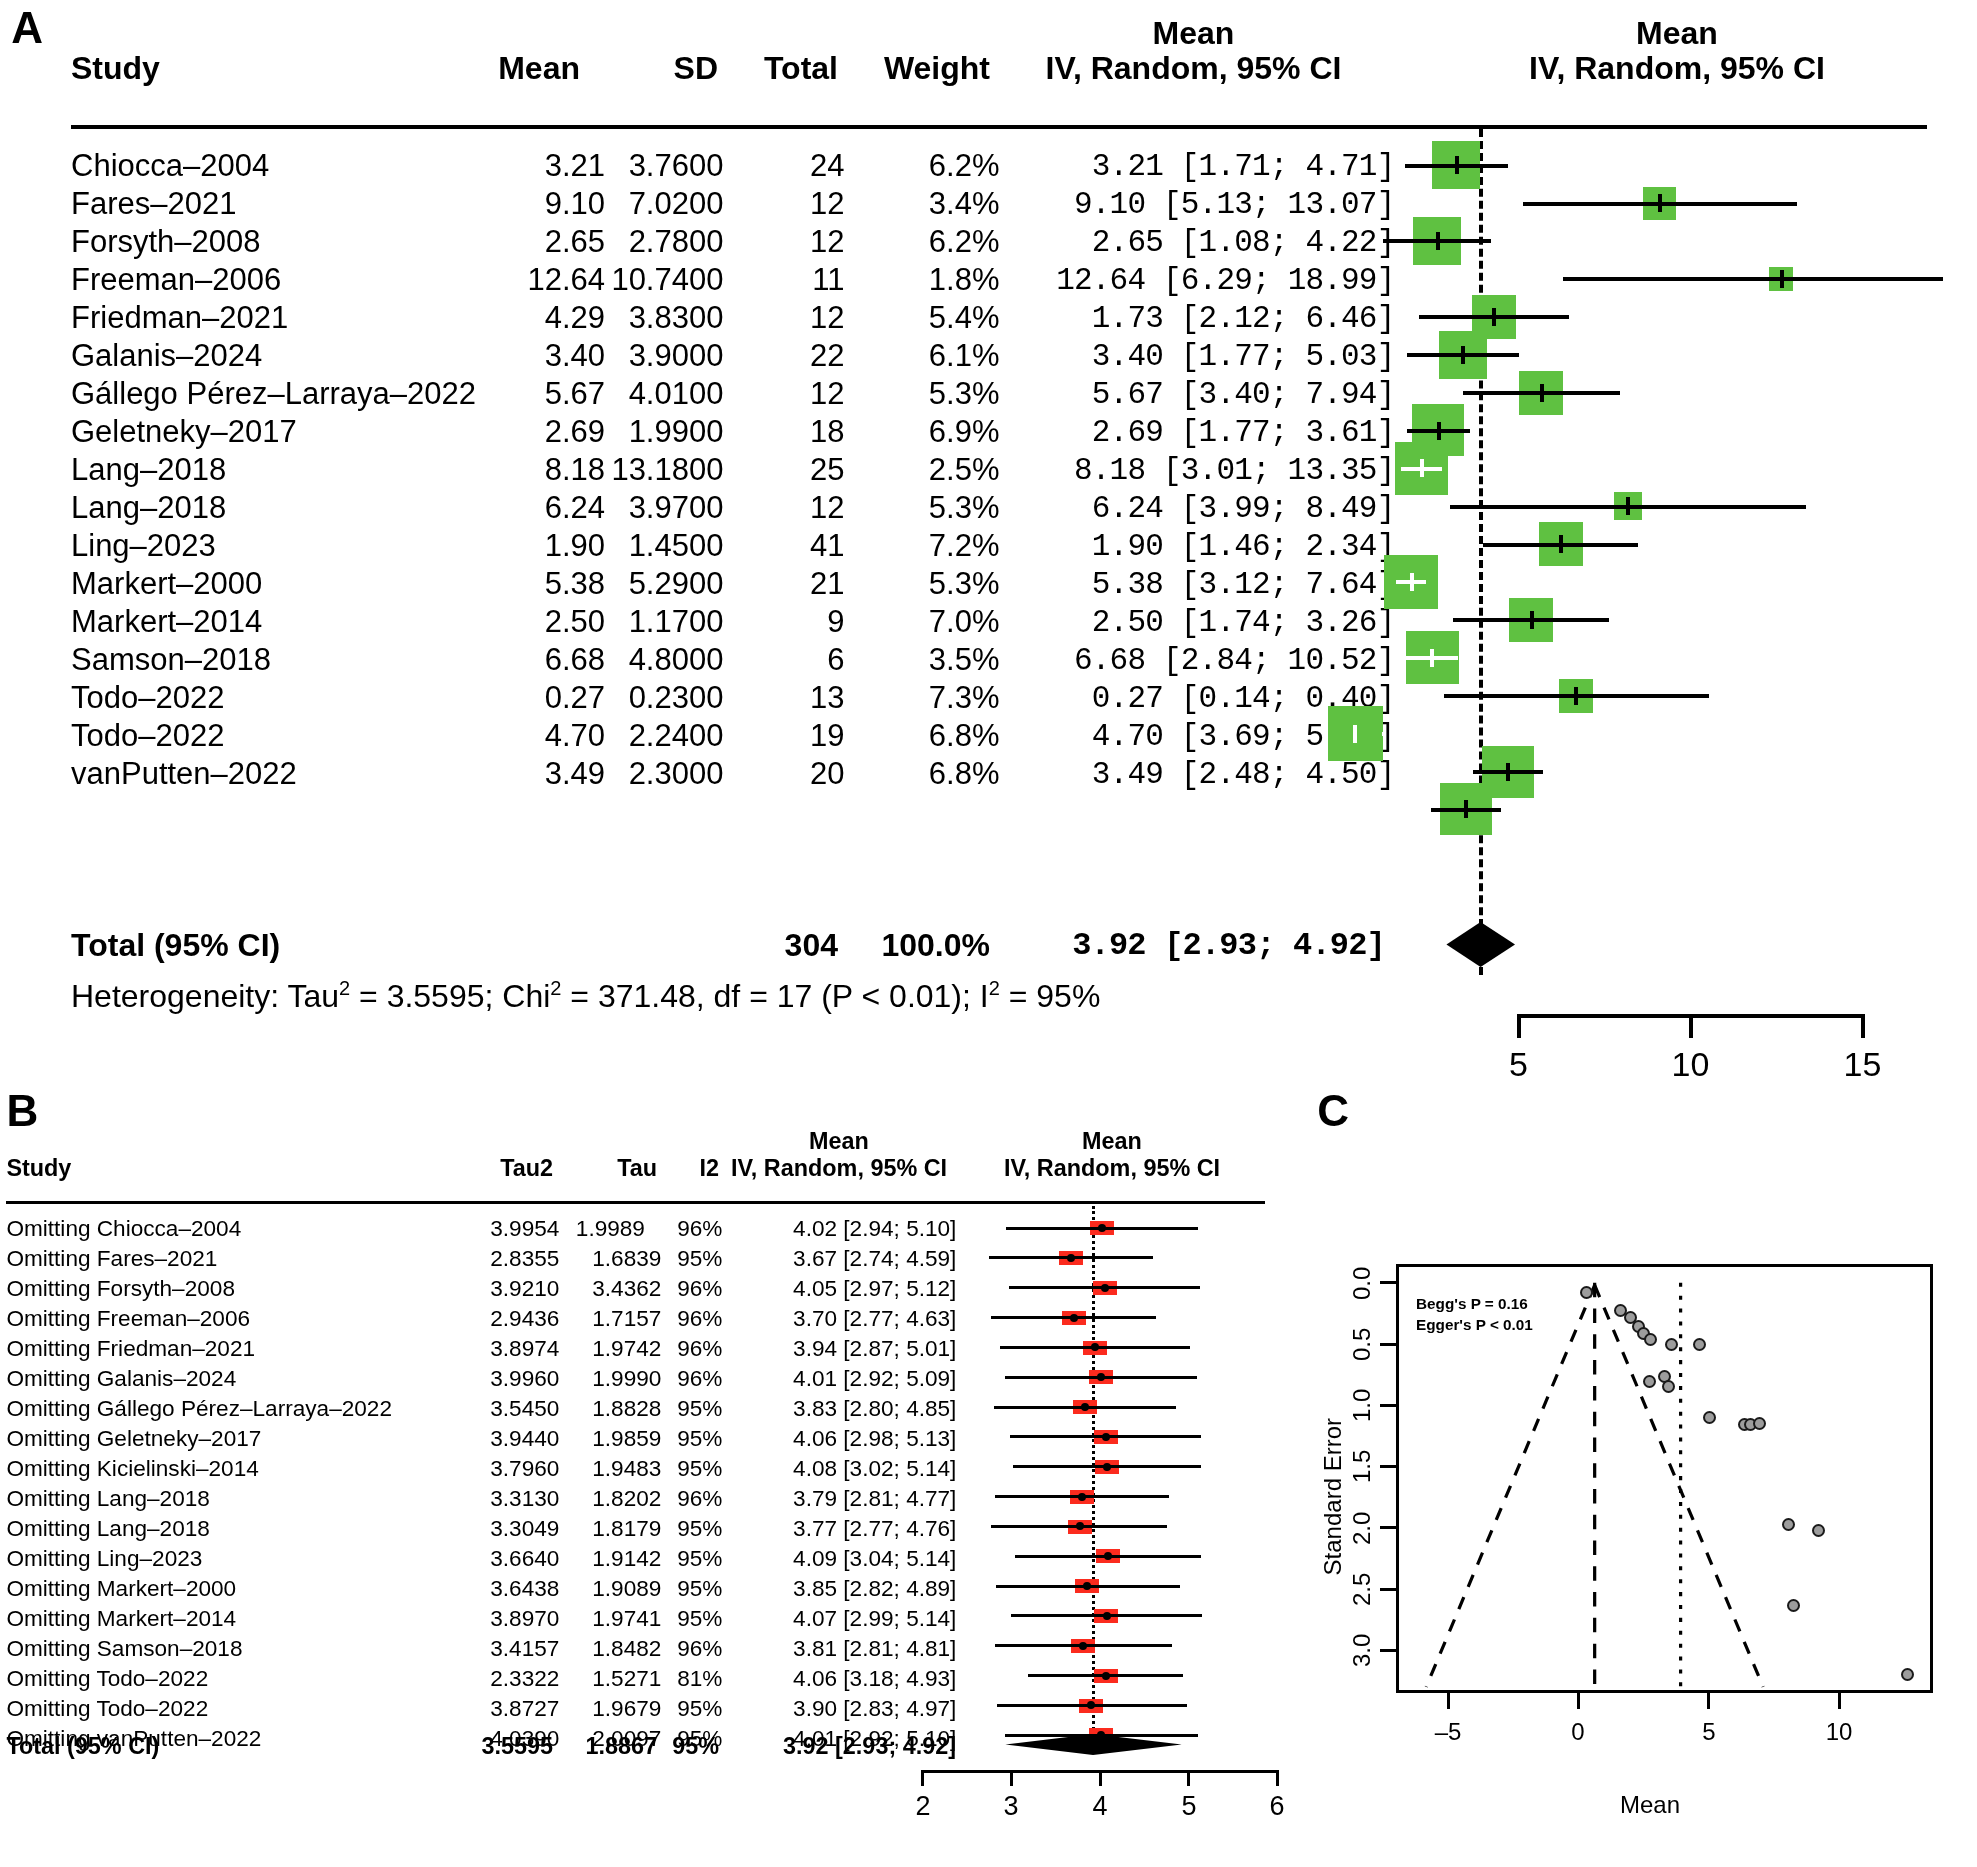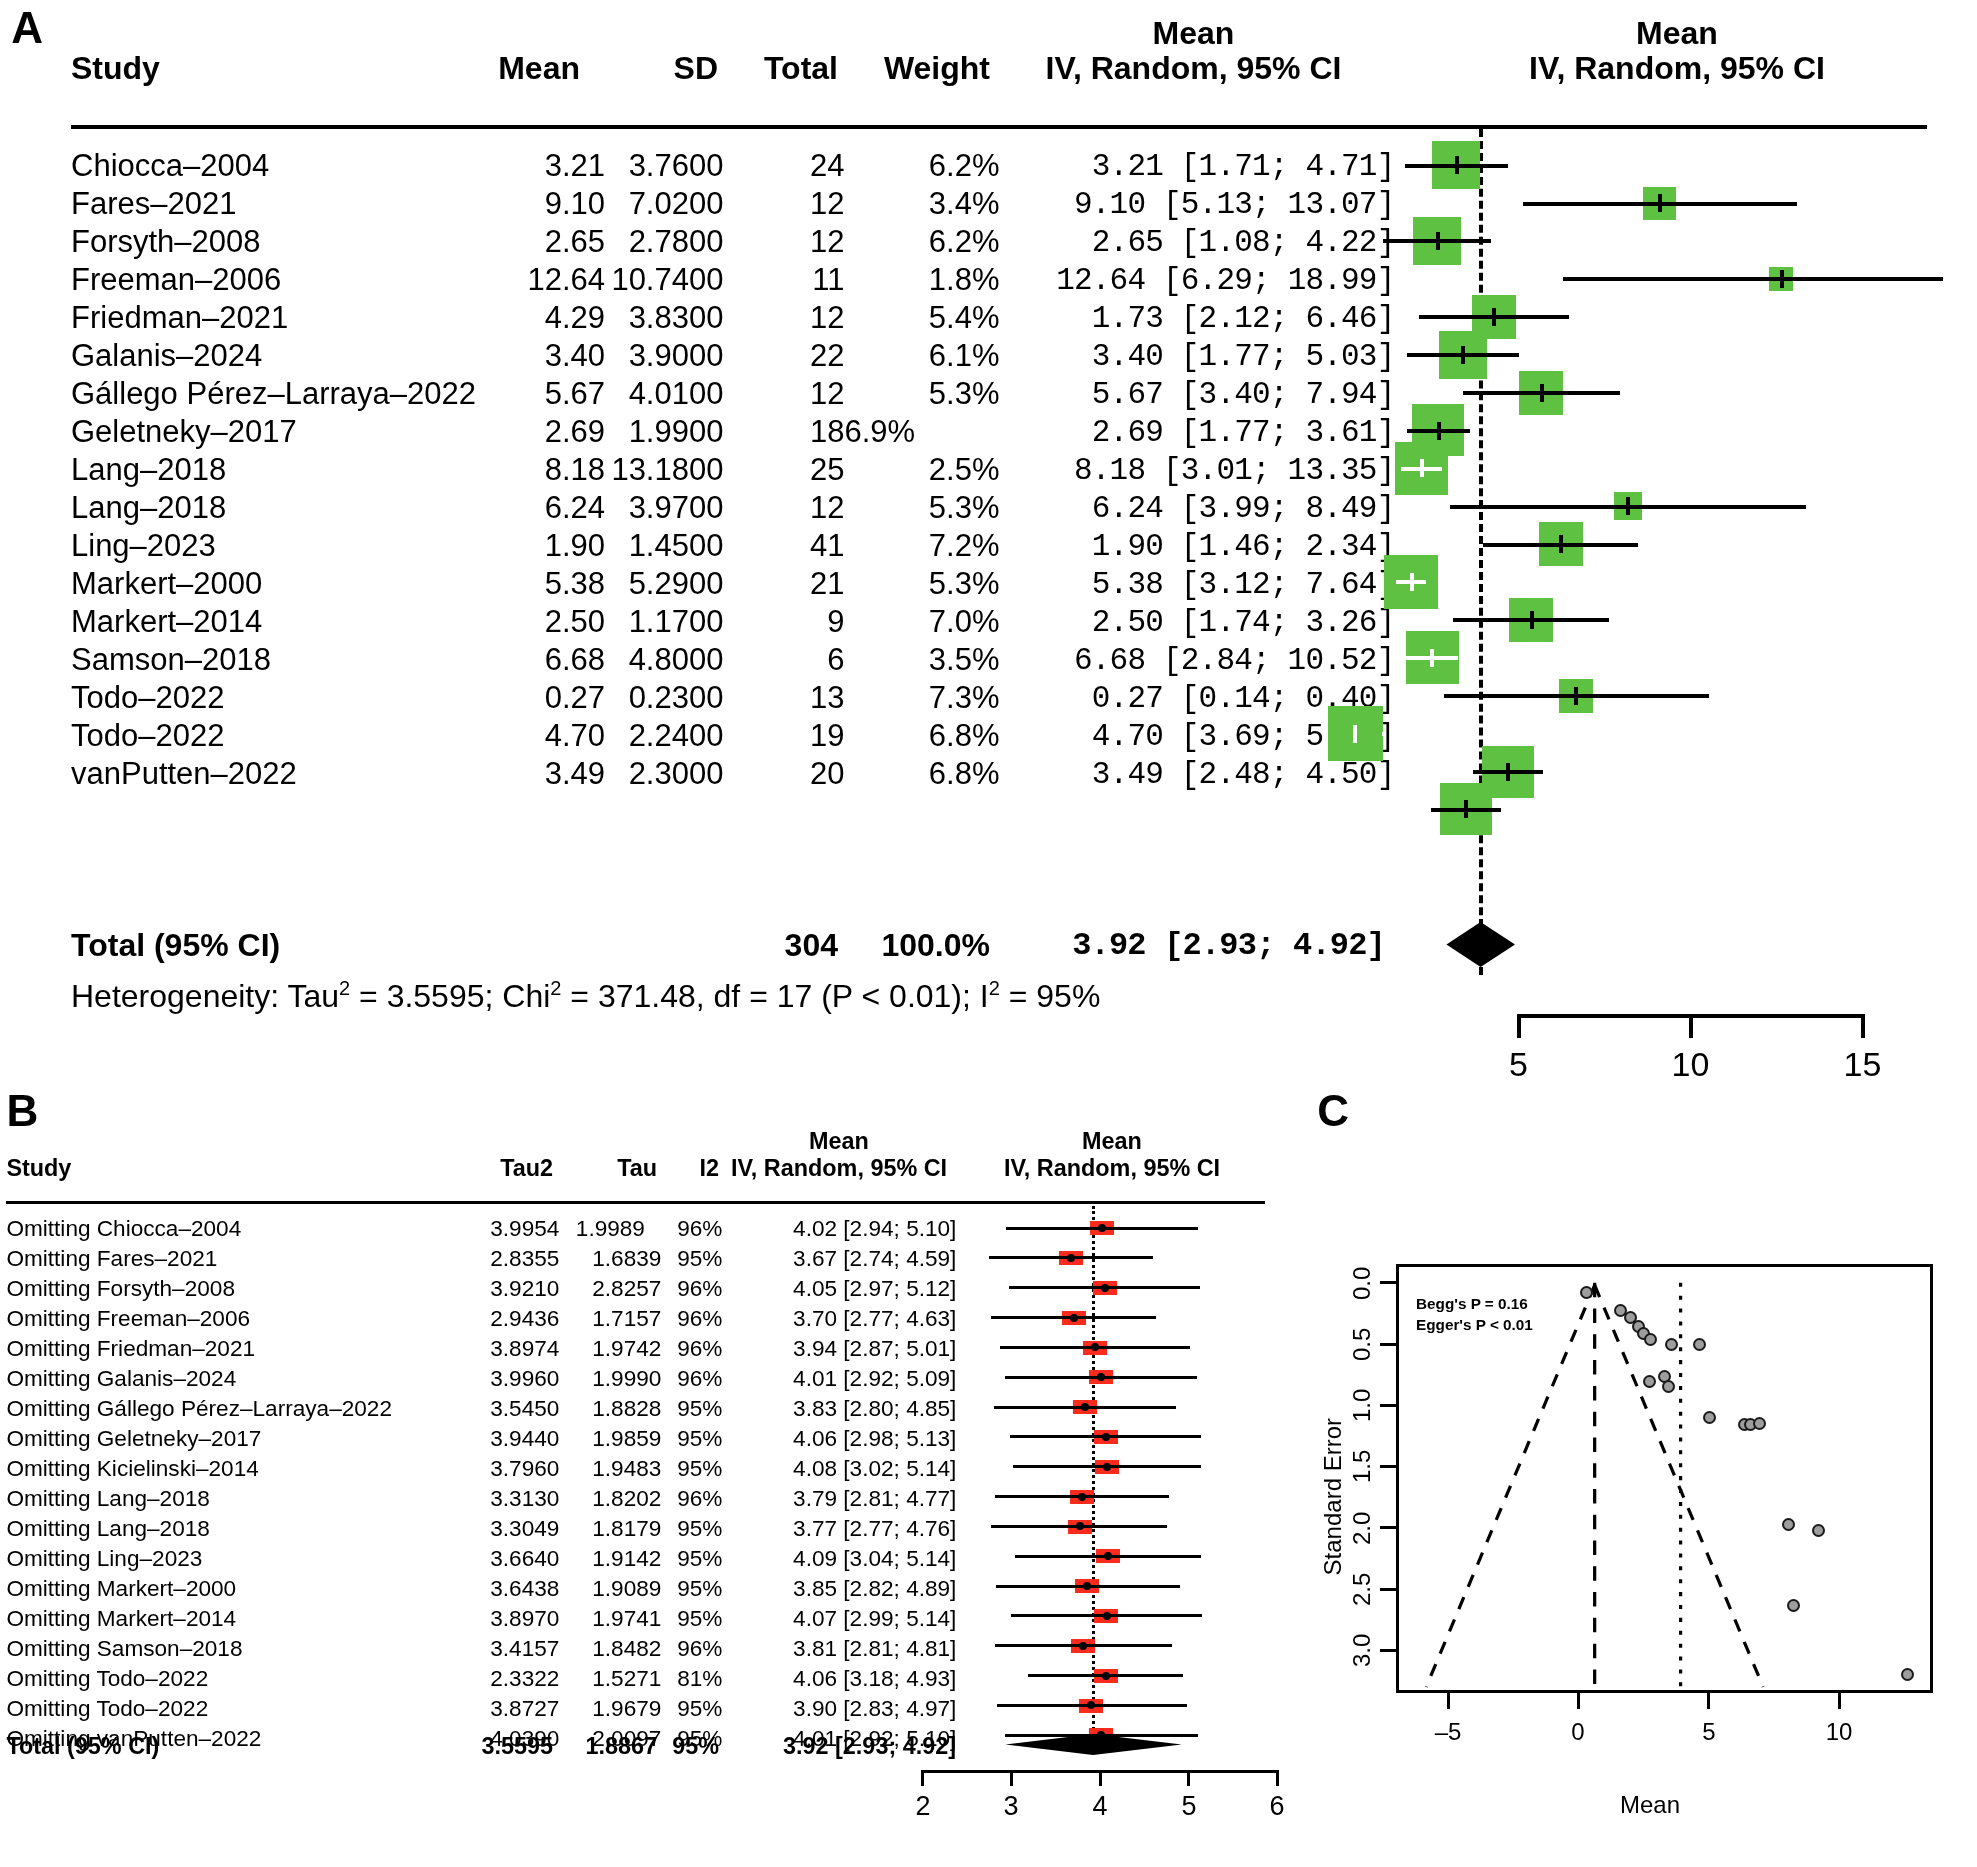--- a/index.html
+++ b/index.html
@@ -114,21 +114,21 @@
           <td style="text-align:right;width:111px;">4.0100</td>
           <td style="text-align:right;width:121px;">12</td>
           <td style="text-align:right;width:155px;">5.3%</td>
           <td style="text-align:right;width:395px;font-family:'Liberation Mono',monospace;letter-spacing:-0.8px;">5.67 [3.40;  7.94]</td>
         </tr>
         <tr class="rowh">
           <td style="text-align:left;width:379px;">Geletneky–2017</td>
           <td style="text-align:right;width:129px;padding-right:6.4px;">2.69</td>
           <td style="text-align:right;width:111px;">1.9900</td>
           <td style="text-align:right;width:121px;">18</td>
-          <td style="text-align:left;width:155px;margin-top:28px;">6.9%</td>
+          <td style="text-align:right;width:155px;margin-top:28px;">6.9%</td>
           <td style="text-align:right;width:395px;font-family:'Liberation Mono',monospace;letter-spacing:-0.8px;">2.69 [1.77;  3.61]</td>
         </tr>
         <tr class="rowh">
           <td style="text-align:left;width:379px;">Lang–2018</td>
           <td style="text-align:right;width:129px;padding-right:6.4px;">8.18</td>
           <td style="text-align:right;width:111px;">13.1800</td>
           <td style="text-align:right;width:121px;">25</td>
           <td style="text-align:right;width:155px;">2.5%</td>
           <td style="text-align:right;width:395px;font-family:'Liberation Mono',monospace;letter-spacing:-0.8px;">8.18 [3.01; 13.35]</td>
         </tr>
@@ -306,21 +306,21 @@
         <tr class="browh">
           <td style="text-align:left;width:445px;">Omitting Fares–2021</td>
           <td style="text-align:right;width:108px;">2.8355</td>
           <td style="text-align:right;width:102px;">1.6839</td>
           <td style="text-align:right;width:61px;">95%</td>
           <td style="text-align:right;width:234px;padding-right:3.2px;">3.67 [2.74; 4.59]</td>
         </tr>
         <tr class="browh">
           <td style="text-align:left;width:445px;">Omitting Forsyth–2008</td>
           <td style="text-align:right;width:108px;">3.9210</td>
-          <td style="text-align:right;width:102px;">2.8257</td>
+          <td style="text-align:right;width:102px;">3.4362</td>
           <td style="text-align:right;width:61px;">96%</td>
           <td style="text-align:right;width:234px;padding-right:3.2px;">4.05 [2.97; 5.12]</td>
         </tr>
         <tr class="browh">
           <td style="text-align:left;width:445px;">Omitting Freeman–2006</td>
           <td style="text-align:right;width:108px;">2.9436</td>
           <td style="text-align:right;width:102px;">1.7157</td>
           <td style="text-align:right;width:61px;">96%</td>
           <td style="text-align:right;width:234px;padding-right:3.2px;">3.70 [2.77; 4.63]</td>
         </tr>

